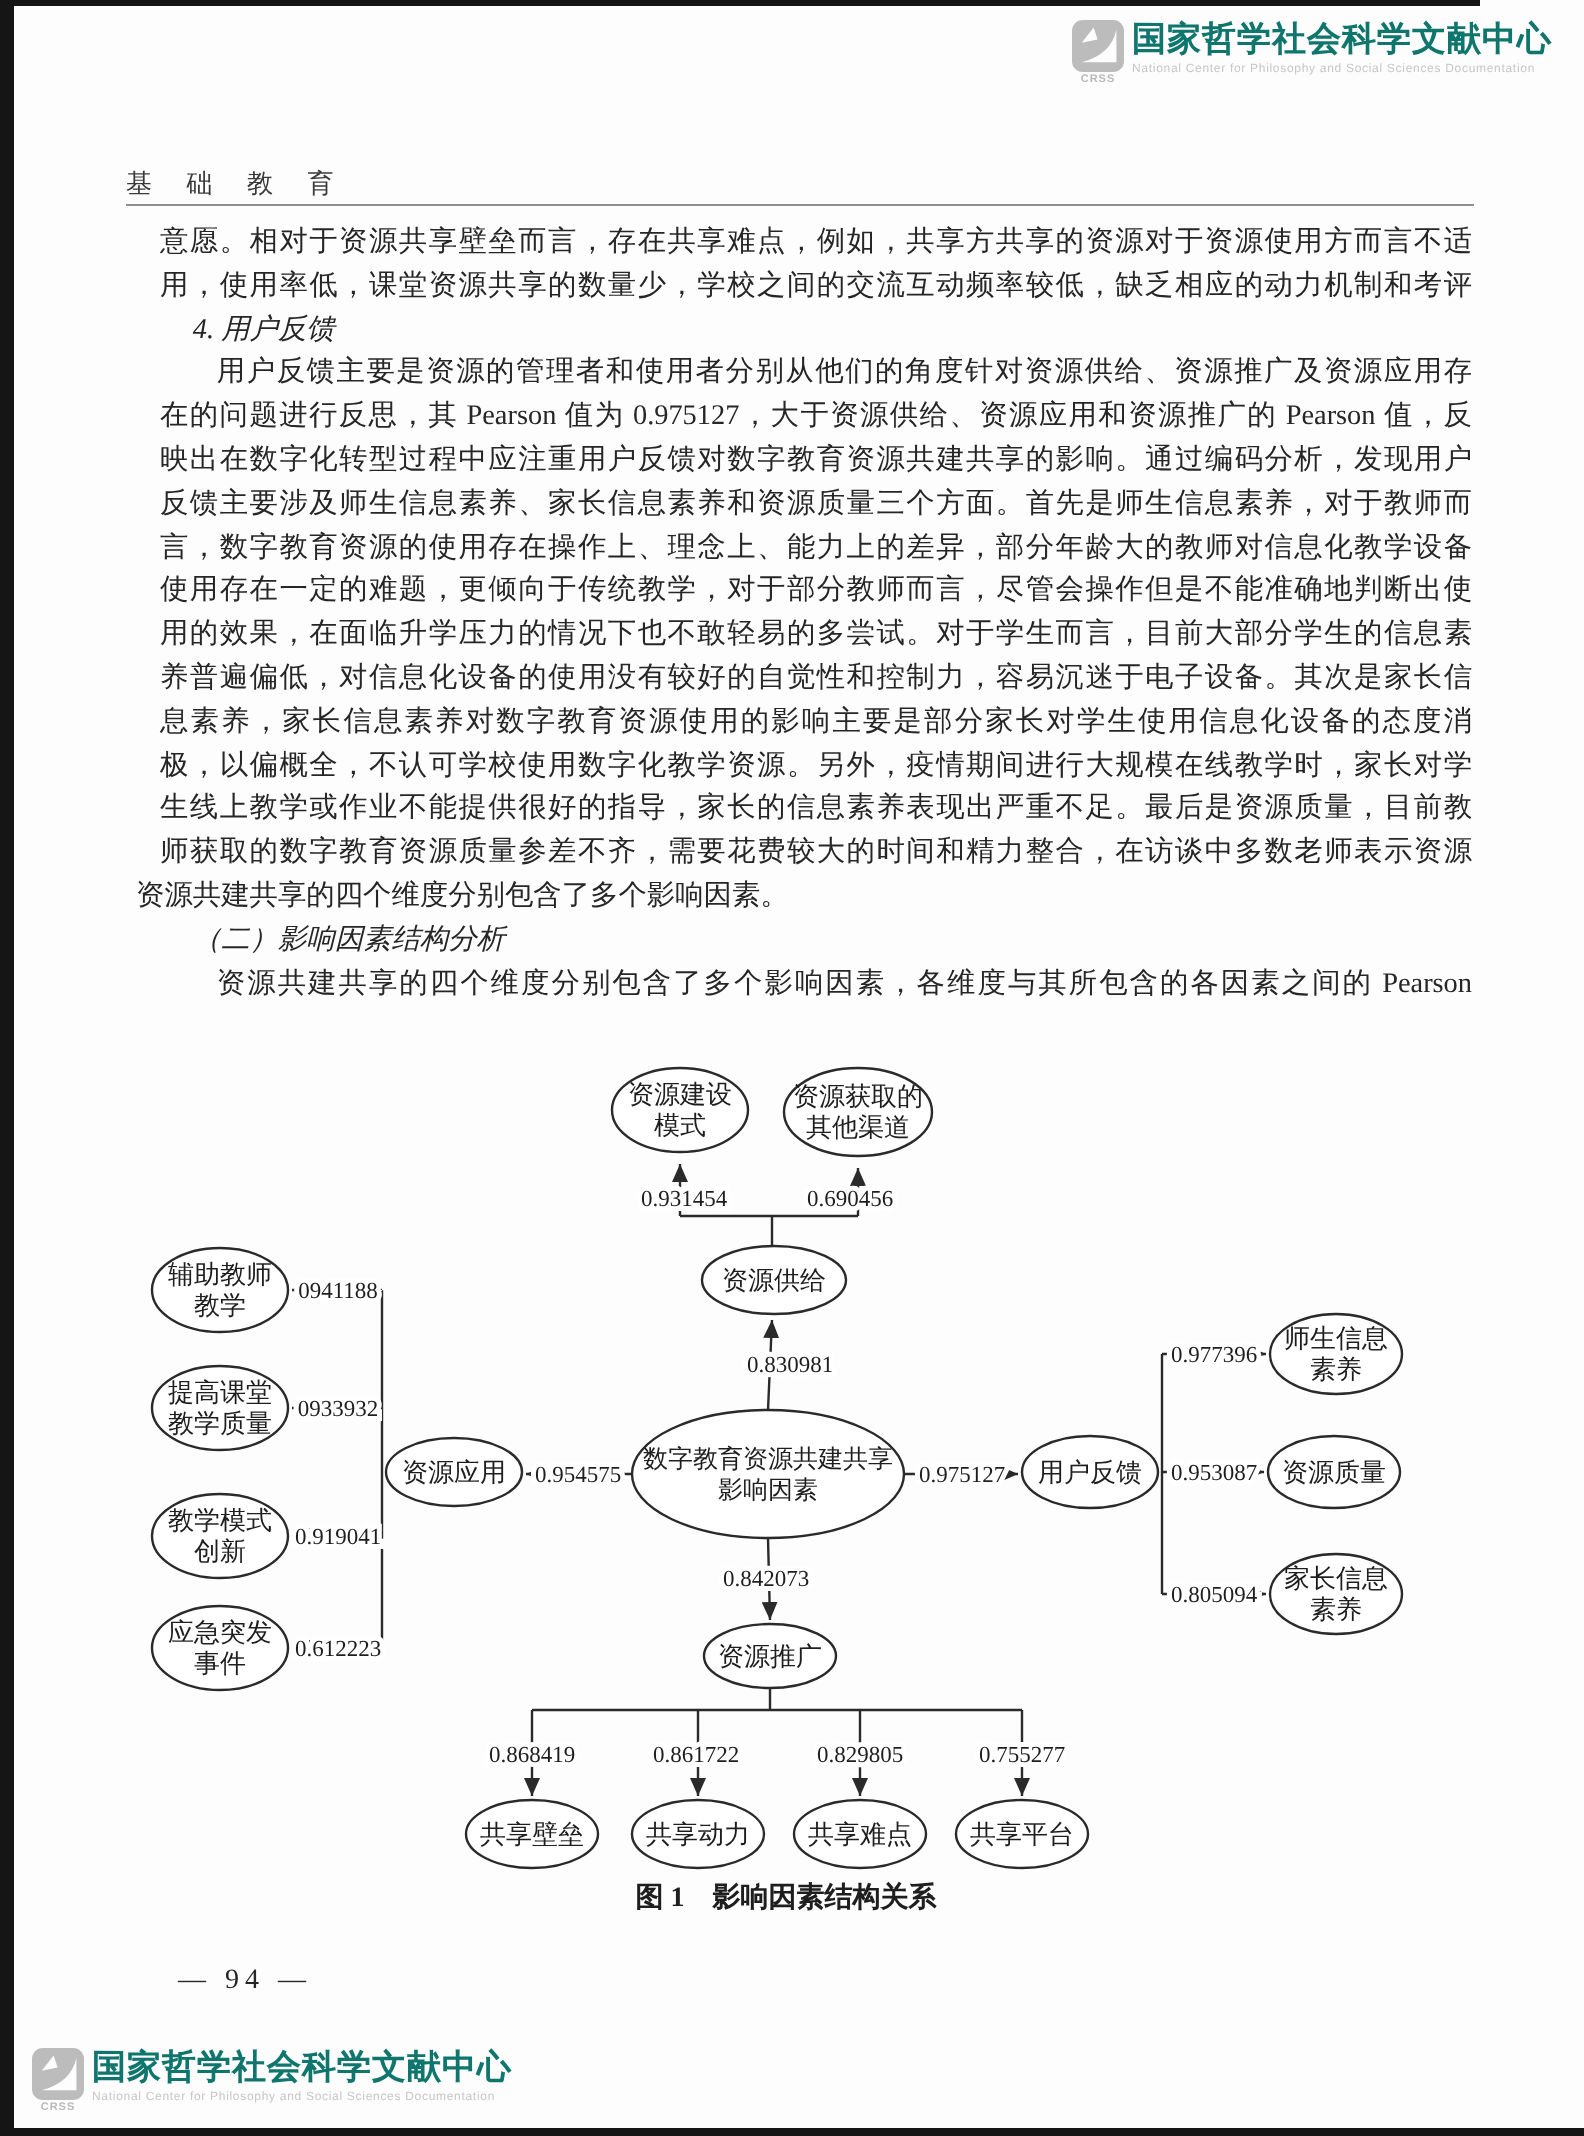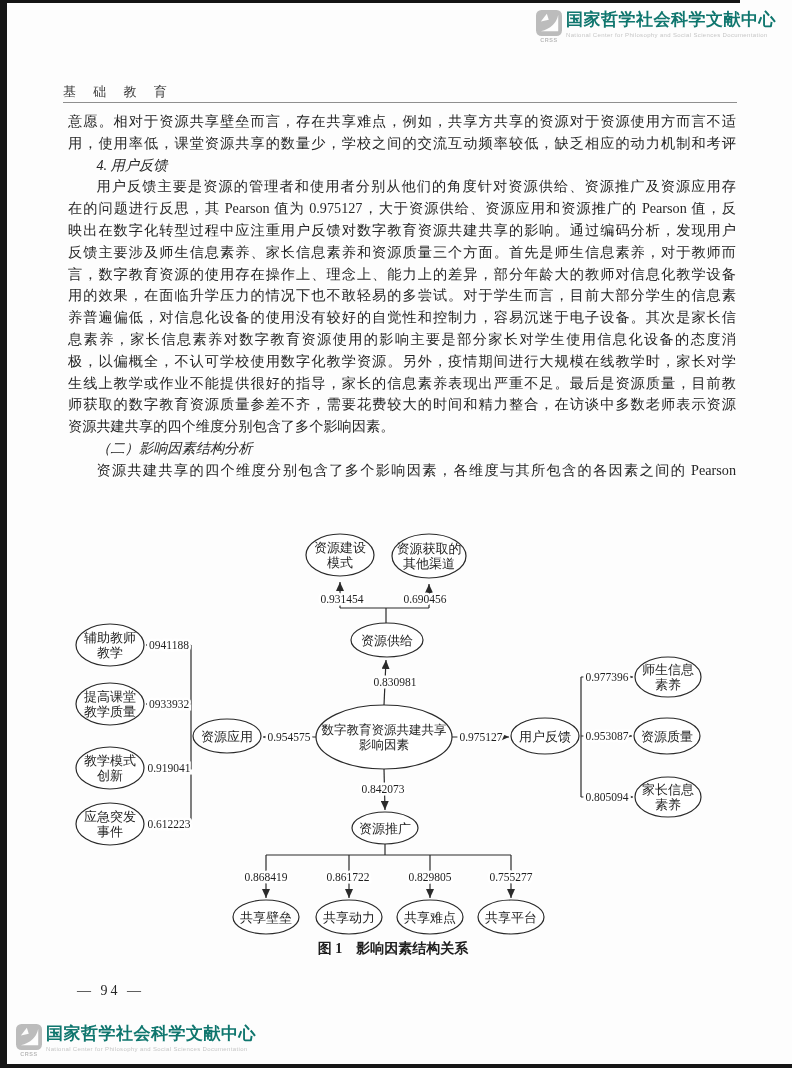--- a/index.html
+++ b/index.html
@@ -23,36 +23,36 @@
   .wm-en{font-family:"Liberation Sans",sans-serif;font-size:6px;color:#c6c6c6;letter-spacing:.35px;margin-top:2px;white-space:nowrap;}
 
   
   .running-head{position:absolute;top:83px;left:63px;width:674px;text-align:left;
     font-size:13px;letter-spacing:7px;color:#3a3a3a;}
   .head-rule{position:absolute;top:102px;left:63px;width:674px;height:1px;background:#8f8f8f;}
 
   
   .body-text{position:absolute;top:111px;left:68px;width:668px;font-size:14.2px;line-height:21.8px;}
   .tl{white-space:nowrap;}
-  .tl.j{white-space:normal;text-align:justify;text-align-last:justify;}
+  .tl.j{white-space:normal;text-align:justify;text-align-last:justify;margin-left:12px;}
   .tl.ind{text-indent:2em;}
   .tl.kai{font-style:italic;}
 
   
   #diagram{position:absolute;left:0;top:0;width:792px;height:1068px;}
   .node-ellipse{fill:#fff;stroke:#2a2a2a;stroke-width:1.2;}
   .node-label{font-family:"Liberation Serif","DejaVu Serif",serif;font-size:13px;fill:#1e1e1e;text-anchor:middle;}
   .node-label.main{font-size:12.5px;}
   .conn{stroke:#2a2a2a;stroke-width:1.2;fill:none;}
   .edge-label{font-family:"Liberation Serif","DejaVu Serif",serif;font-size:11.5px;fill:#1e1e1e;
     text-anchor:middle;stroke:#fff;stroke-width:5px;paint-order:stroke;}
   .fig-caption{position:absolute;top:940px;left:63px;width:660px;text-align:center;
     font-weight:bold;font-size:14px;color:#1e1e1e;}
 
-  .page-number{position:absolute;top:983px;left:77px;font-size:14px;letter-spacing:3px;color:#262626;}
+  .page-number{position:absolute;top:983px;left:89px;font-size:14px;letter-spacing:3px;color:#262626;}
 </style>
 </head>
 <body>
 
 <div class="scan-edge edge-left"></div>
 <div class="scan-edge edge-top"></div>
 <div class="scan-edge edge-bottom"></div>
 
 <div class="wm wm-top">
   <div class="wm-icon-col">
@@ -74,20 +74,21 @@
 
 <div class="body-text" id="bodyText">
     <div class="tl j">意愿。相对于资源共享壁垒而言，存在共享难点，例如，共享方共享的资源对于资源使用方而言不适</div>
     <div class="tl j">用，使用率低，课堂资源共享的数量少，学校之间的交流互动频率较低，缺乏相应的动力机制和考评</div>
     <div class="tl ind kai">4. 用户反馈</div>
     <div class="tl j ind">用户反馈主要是资源的管理者和使用者分别从他们的角度针对资源供给、资源推广及资源应用存</div>
     <div class="tl j">在的问题进行反思，其 Pearson 值为 0.975127，大于资源供给、资源应用和资源推广的 Pearson 值，反</div>
     <div class="tl j">映出在数字化转型过程中应注重用户反馈对数字教育资源共建共享的影响。通过编码分析，发现用户</div>
     <div class="tl j">反馈主要涉及师生信息素养、家长信息素养和资源质量三个方面。首先是师生信息素养，对于教师而</div>
     <div class="tl j">言，数字教育资源的使用存在操作上、理念上、能力上的差异，部分年龄大的教师对信息化教学设备</div>
+    <div class="tl j">使用存在一定的难题，更倾向于传统教学，对于部分教师而言，尽管会操作但是不能准确地判断出使</div>
     <div class="tl j">用的效果，在面临升学压力的情况下也不敢轻易的多尝试。对于学生而言，目前大部分学生的信息素</div>
     <div class="tl j">养普遍偏低，对信息化设备的使用没有较好的自觉性和控制力，容易沉迷于电子设备。其次是家长信</div>
     <div class="tl j">息素养，家长信息素养对数字教育资源使用的影响主要是部分家长对学生使用信息化设备的态度消</div>
     <div class="tl j">极，以偏概全，不认可学校使用数字化教学资源。另外，疫情期间进行大规模在线教学时，家长对学</div>
     <div class="tl j">生线上教学或作业不能提供很好的指导，家长的信息素养表现出严重不足。最后是资源质量，目前教</div>
     <div class="tl j">师获取的数字教育资源质量参差不齐，需要花费较大的时间和精力整合，在访谈中多数老师表示资源</div>
     <div class="tl">资源共建共享的四个维度分别包含了多个影响因素。</div>
     <div class="tl ind kai">（二）影响因素结构分析</div>
     <div class="tl j ind">资源共建共享的四个维度分别包含了多个影响因素，各维度与其所包含的各因素之间的 Pearson</div>
   </div>

